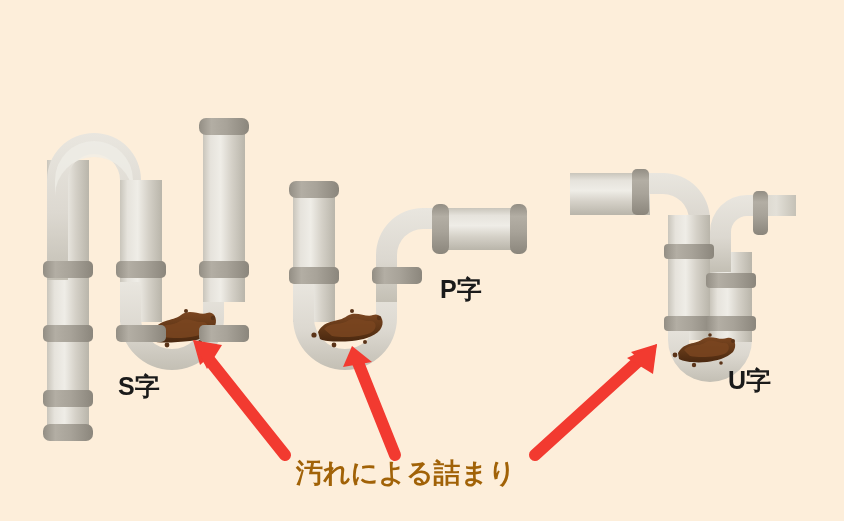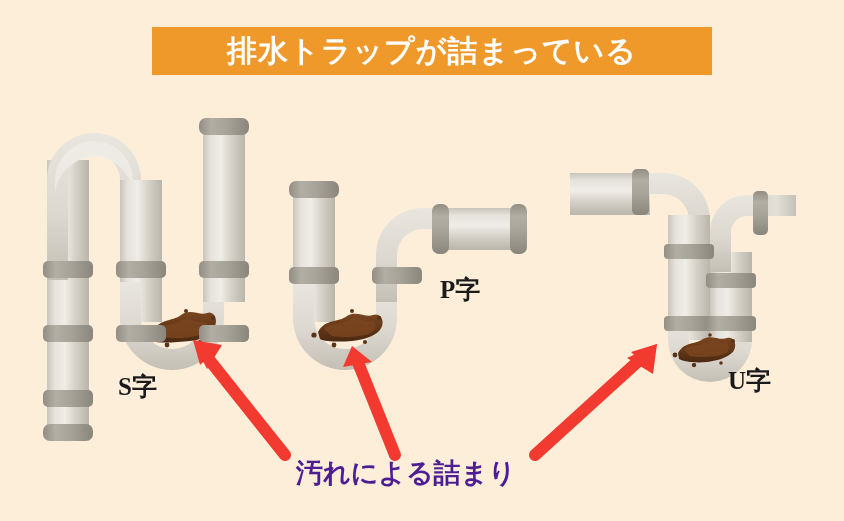--- a/index.html
+++ b/index.html
@@ -37,50 +37,47 @@
     line-height: 1;
     font-family: "DejaVu Sans", "Liberation Sans", sans-serif;
   }
   .trap-label {
     position: absolute;
     font-size: 25px;
     font-weight: bold;
     color: #1A1A1A;
     line-height: 1;
     white-space: nowrap;
-    font-family: Liberation Serif, serif;
+    font-family: Liberation Sans, sans-serif;
   }
   #label-s  { left: 118px; top: 374px; }
   #label-p  { left: 440px; top: 277px; }
   #label-u  { left: 728px; top: 368px; text-align: center; }
   #caption {
     position: absolute;
     left: 296px;
     top: 459px;
     font-size: 27px;
     font-weight: bold;
-    color: #4c1d95;
+    color: #a16207;
     line-height: 1;
     white-space: nowrap;
     font-family: "DejaVu Sans", "Liberation Sans", sans-serif;
   }
   #art {
     position: absolute;
     left: 0;
     top: 0;
   }
 </style>
 </head>
 <body>
 
 <div id="stage">
 
-  <div id="banner">
-    <span id="banner-text">排水トラップが詰まっている</span>
-  </div>
 
   <svg id="art" width="844" height="521" viewBox="0 0 844 521">
     <defs>
       <linearGradient id="pipeV" x1="0" y1="0" x2="1" y2="0">
         <stop offset="0%" stop-color="#C9C5BB"></stop>
         <stop offset="18%" stop-color="#E6E3DC"></stop>
         <stop offset="42%" stop-color="#EFEDE7"></stop>
         <stop offset="68%" stop-color="#D5D1C8"></stop>
         <stop offset="100%" stop-color="#B9B5AA"></stop>
       </linearGradient>

